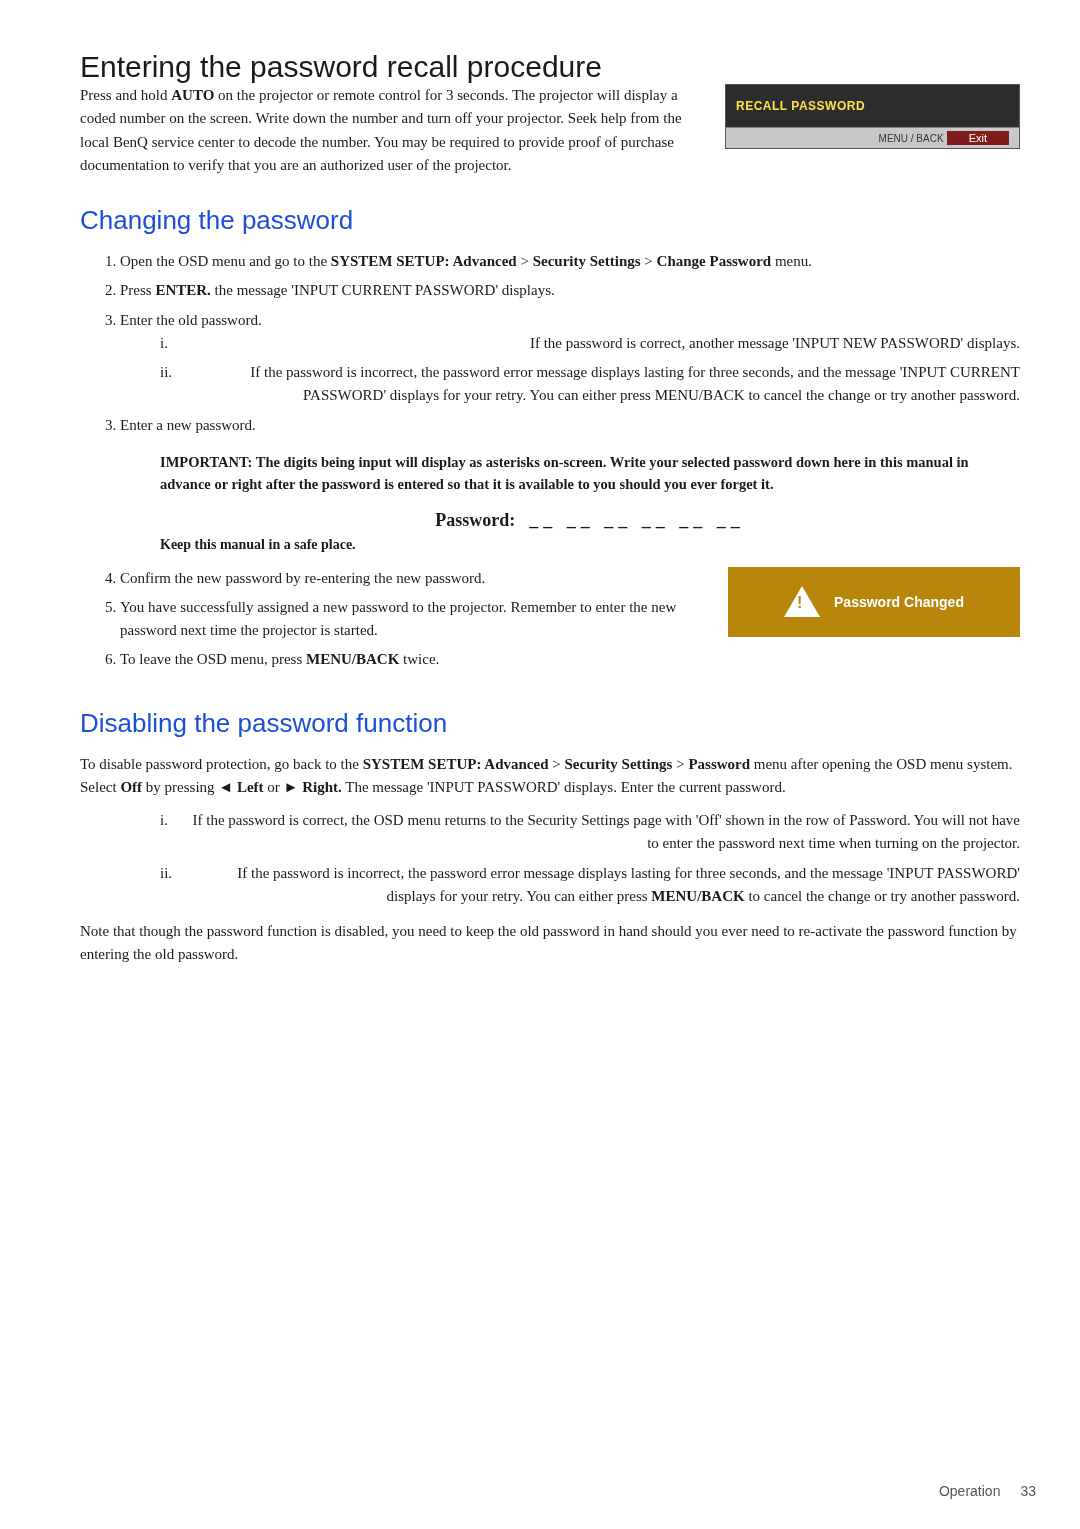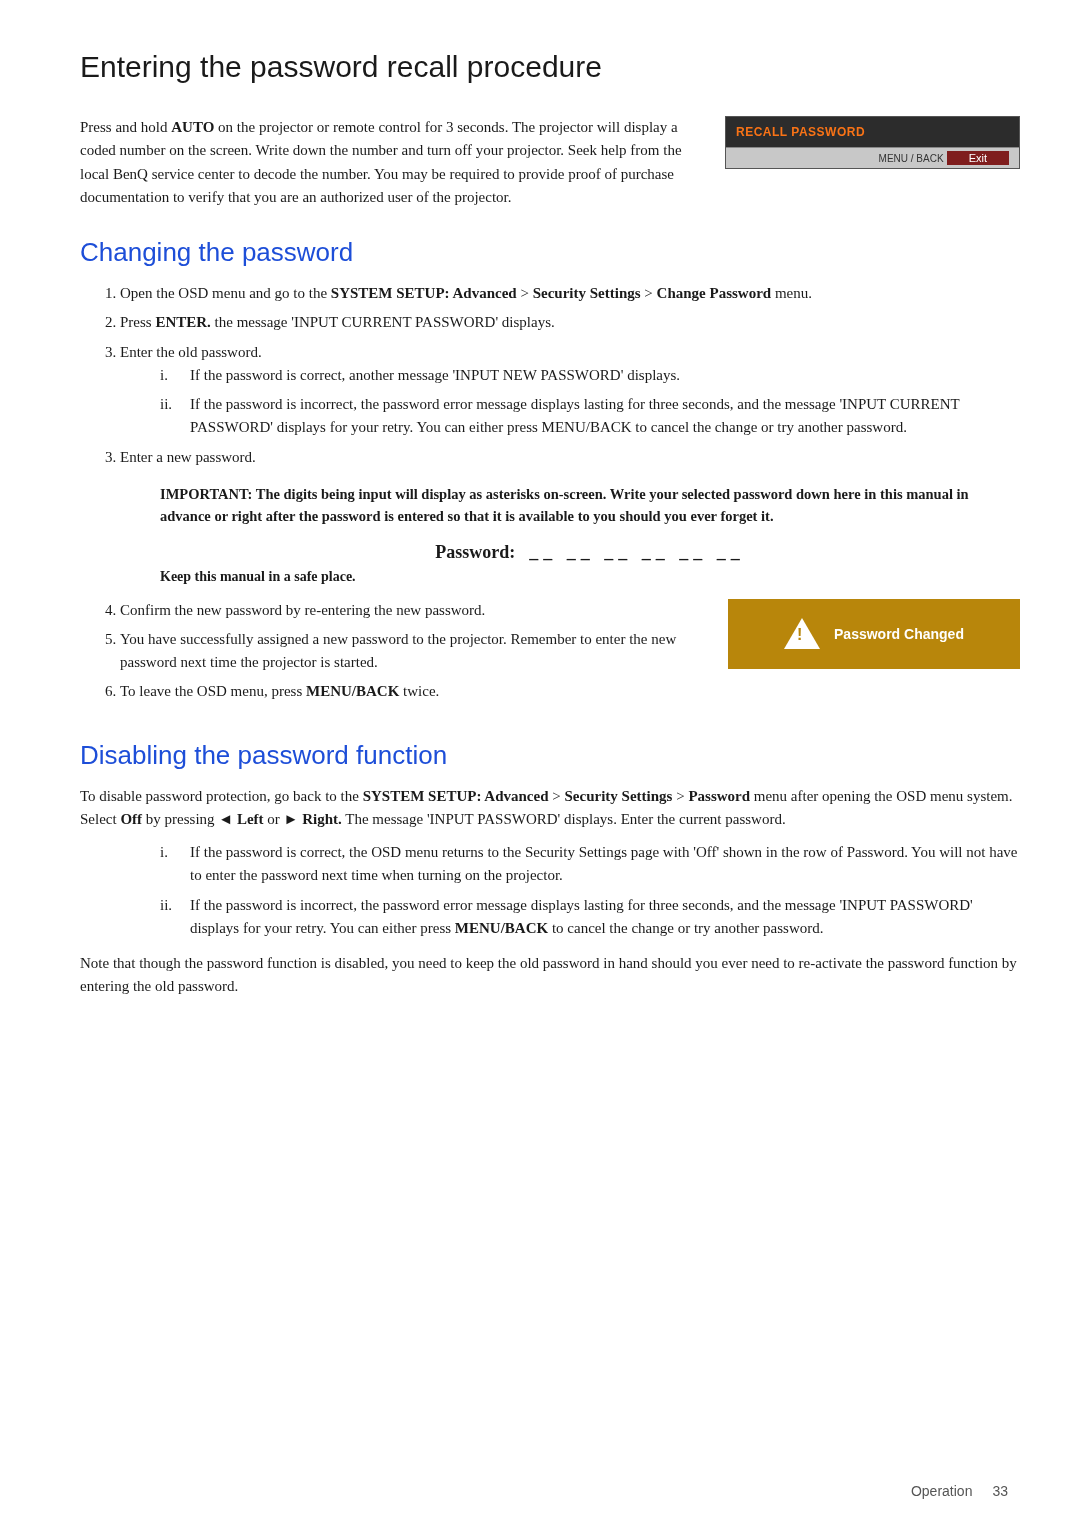--- a/index.html
+++ b/index.html
@@ -13,21 +13,21 @@
       padding: 40px 60px 40px 80px;
       position: relative;
     }
 
     
     .main-heading {
       font-size: 30px;
       font-weight: 400;
       font-family: Arial, sans-serif;
       color: #1a1a1a;
-      margin-bottom: 32px;
+      margin-bottom: 0;
       margin-top: 10px;
     }
 
     .sub-heading {
       font-size: 26px;
       font-weight: 400;
       font-family: Arial, sans-serif;
       color: #1d4ed8;
       margin-bottom: 14px;
       margin-top: 28px;
@@ -44,24 +44,24 @@
       width: 295px;
       border: 1.5px solid #555;
       margin-left: 24px;
       margin-bottom: 10px;
       font-family: Arial, sans-serif;
       font-size: 13px;
     }
 
     .recall-box-header {
       background: #2c2c2c;
-      color: #f97316;
+      color: #fde047;
       font-weight: bold;
       font-size: 12px;
-      padding: 8px 10px;
+      padding: 14px 10px;
       letter-spacing: 0.5px;
     }
 
     .recall-box-body {
       background: #c8c8c8;
       padding: 10px 14px;
     }
 
     .recall-box-body p {
       font-size: 12.5px;
@@ -134,20 +134,21 @@
       margin-left: 40px;
       list-style-type: none;
       counter-reset: roman-counter;
     }
 
     .roman-list li {
       position: relative;
       padding-left: 30px;
       margin-bottom: 6px;
       line-height: 1.55;
+      text-align: right;
     }
 
     .roman-list li::before {
       position: absolute;
       left: 0;
     }
 
     .roman-list li:nth-child(1)::before { content: 'i.'; }
     .roman-list li:nth-child(2)::before { content: 'ii.'; }
     .roman-list li:nth-child(3)::before { content: 'iii.'; }
@@ -227,21 +228,21 @@
       left: -5px;
       color: #b8860b;
       font-size: 16px;
       font-weight: bold;
     }
 
     
     .page-footer {
       position: absolute;
       bottom: 30px;
-      right: 72px;
+      right: 44px;
       font-family: Arial, sans-serif;
       font-size: 14px;
       color: #555;
       display: flex;
       align-items: center;
       gap: 20px;
     }
 
     .arrow-left::before { content: '◄ '; }
     .arrow-right::before { content: '► '; }

